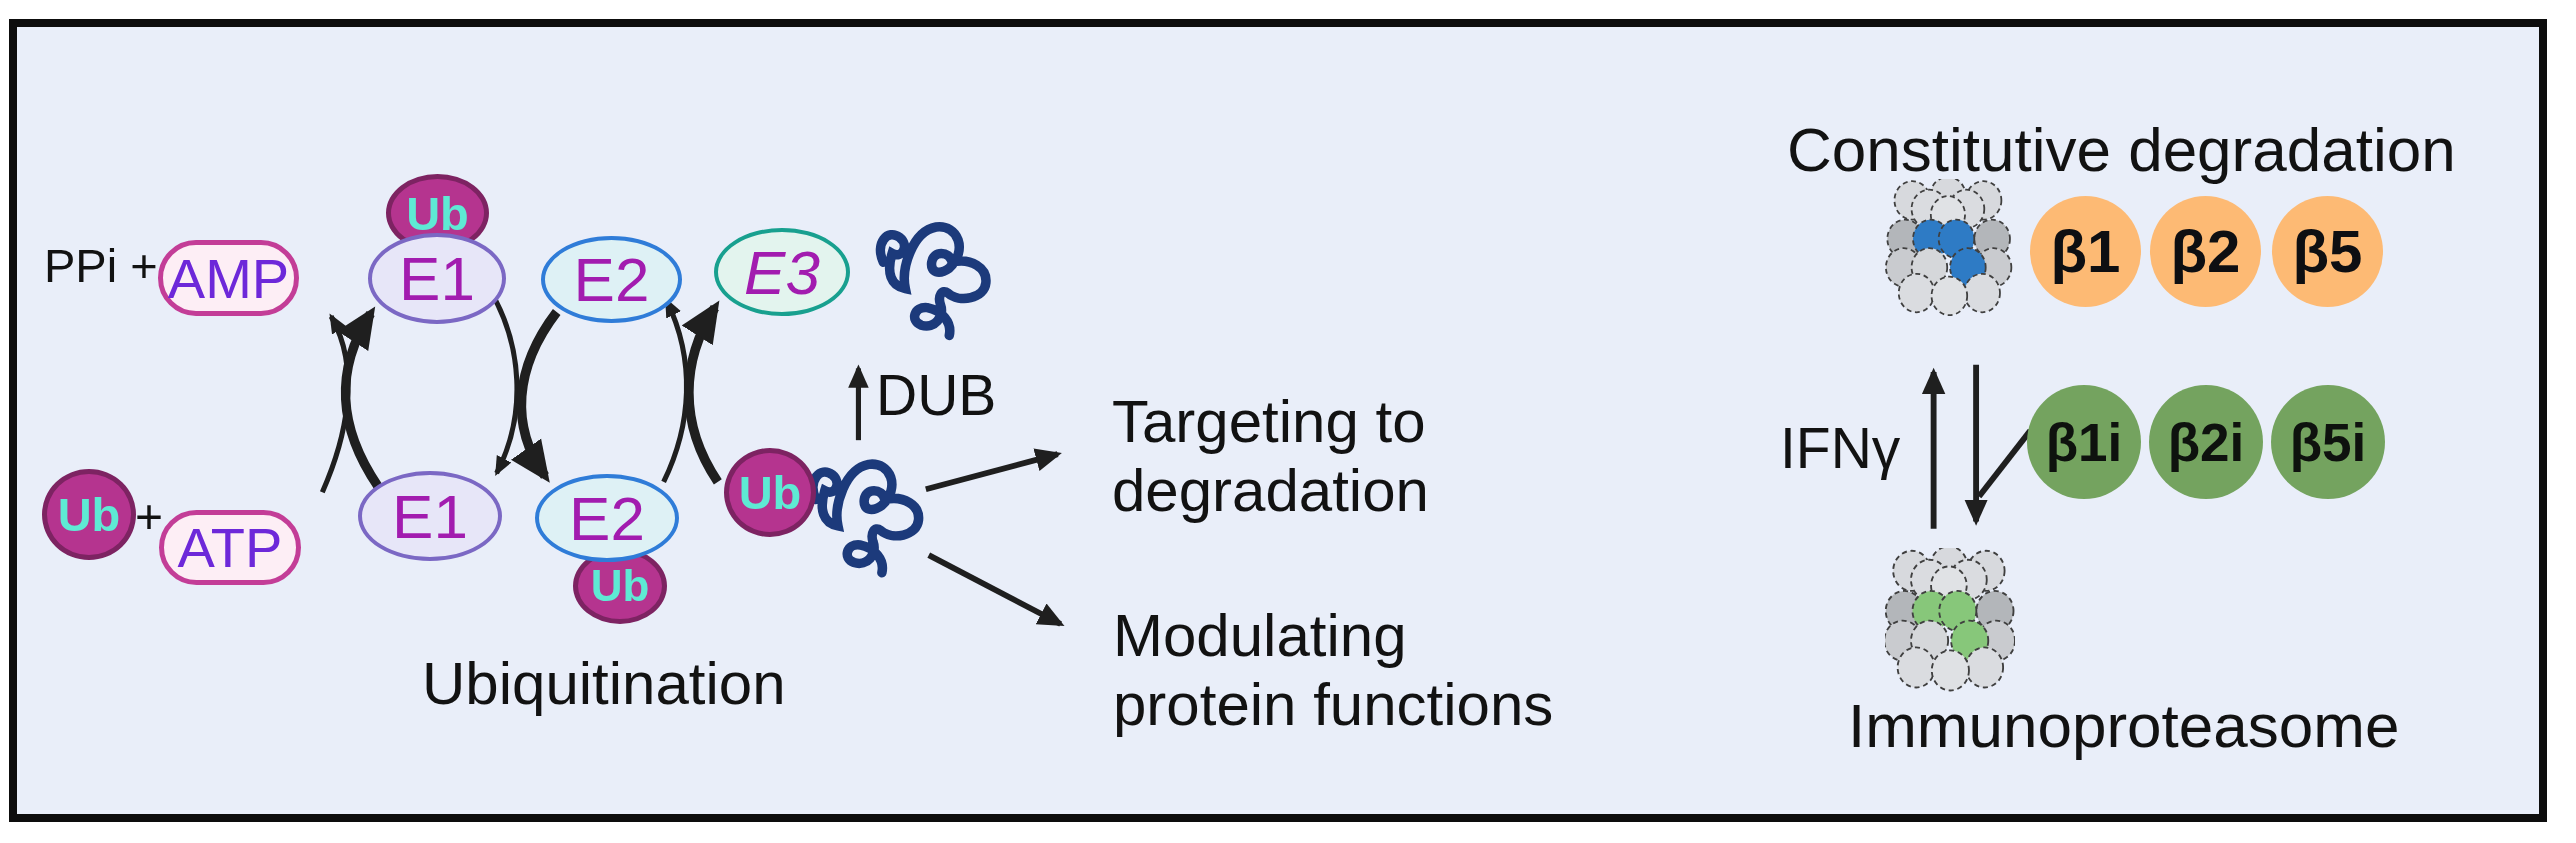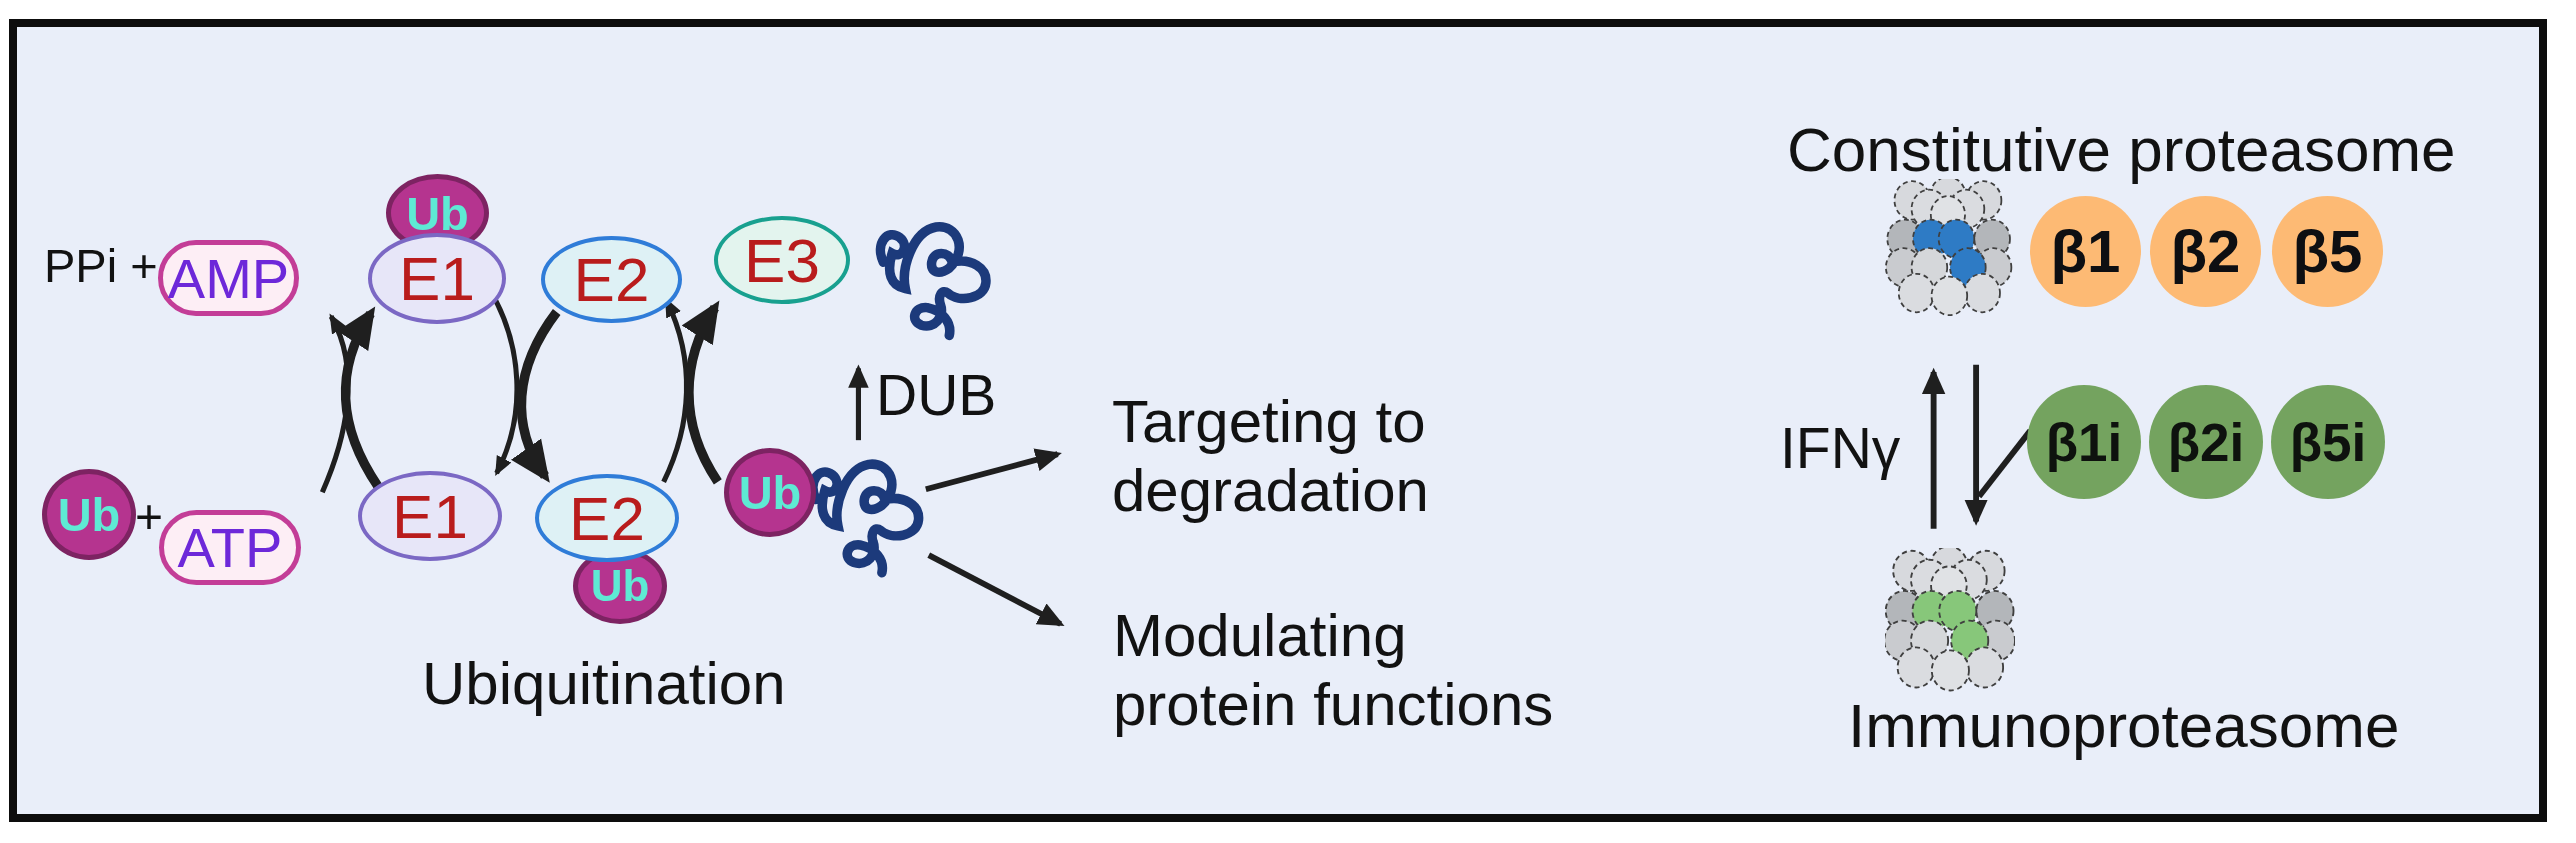--- a/index.html
+++ b/index.html
@@ -29,21 +29,21 @@
   .ellipse { border-radius: 50%; }
   .pill {
     background: #fdeef5; border: 5.1px solid #c33d97; border-radius: 41px;
     font-size: 56px; color: #6d28d9;
   }
   .ub {
     background: #b5348f; border: 5.1px solid #7d2362;
     color: #5eead4; font-weight: bold; font-size: 51px;
     border-radius: 50%;
   }
-  .enzyme { font-size: 62px; color: #b91c1c; border-radius: 50%; }
+  .enzyme { font-size: 62px; color: #a21caf; border-radius: 50%; }
   .e1 { background: #e7e6f8; border: 4.4px solid #7b68c4; }
   .e2 { background: #def1f5; border: 4.4px solid #2f7cd8; }
   .e3 { background: #e3f4ee; border: 4.4px solid #18a08f; }
   .beta-blue {
     background: #fdba74; border-radius: 50%;
     font-size: 60px; font-weight: bold; color: #0e0f12;
   }
   .beta-green {
     background: #74a35f; border-radius: 50%;
     font-size: 53px; font-weight: bold; color: #0e120e;
@@ -168,21 +168,21 @@
   <div class="shape ub" style="left:386px; top:174px; width:103px; height:78px; z-index:2; font-size:47px;">
     <span>Ub</span>
   </div>
 
   <div class="shape enzyme e1 ellipse" style="left:368px; top:233px; width:138px; height:91px;">
     <span>E1</span>
   </div>
   <div class="shape enzyme e2 ellipse" style="left:541px; top:236px; width:141px; height:87px;">
     <span>E2</span>
   </div>
-  <div class="shape enzyme e3 ellipse" style="left:714px; top:216px; width:136px; height:88px;">
+  <div class="shape enzyme e3 ellipse" style="left:714px; top:228px; width:136px; height:88px;font-style:italic;">
     <span>E3</span>
   </div>
 
   <div class="shape ub" style="left:42px; top:469px; width:94px; height:91px; font-size:47px;">
     <span>Ub</span>
   </div>
   <div class="txt" style="left:135px; top:489px; font-size:48px;">+</div>
   <div class="shape pill" style="left:159px; top:510px; width:142px; height:75px;">
     <span>ATP</span>
   </div>
@@ -207,21 +207,21 @@
 
   <div class="txt label-lg" style="left:1113px; top:601px;">
     <div>Modulating</div>
     <div>protein functions</div>
   </div>
   <div class="txt label-lg" style="left:1112px; top:387px;">
     <div>Targeting to</div>
     <div>degradation</div>
   </div>
 
-  <div class="txt label-title" style="left:1787px; top:114px;">Constitutive proteasome</div>
+  <div class="txt label-title" style="left:1787px; top:114px;">Constitutive degradation</div>
 
   <div class="shape beta-blue" style="left:2030px; top:196px; width:111px; height:111px;">
     <span>β1</span>
   </div>
   <div class="shape beta-blue" style="left:2150px; top:196px; width:111px; height:111px;">
     <span>β2</span>
   </div>
   <div class="shape beta-blue" style="left:2272px; top:196px; width:111px; height:111px;">
     <span>β5</span>
   </div>

